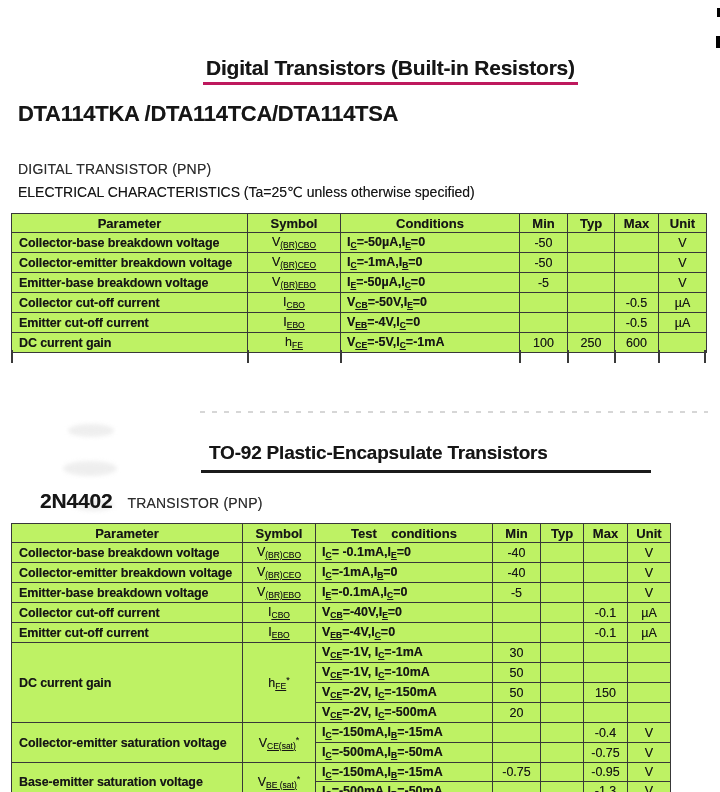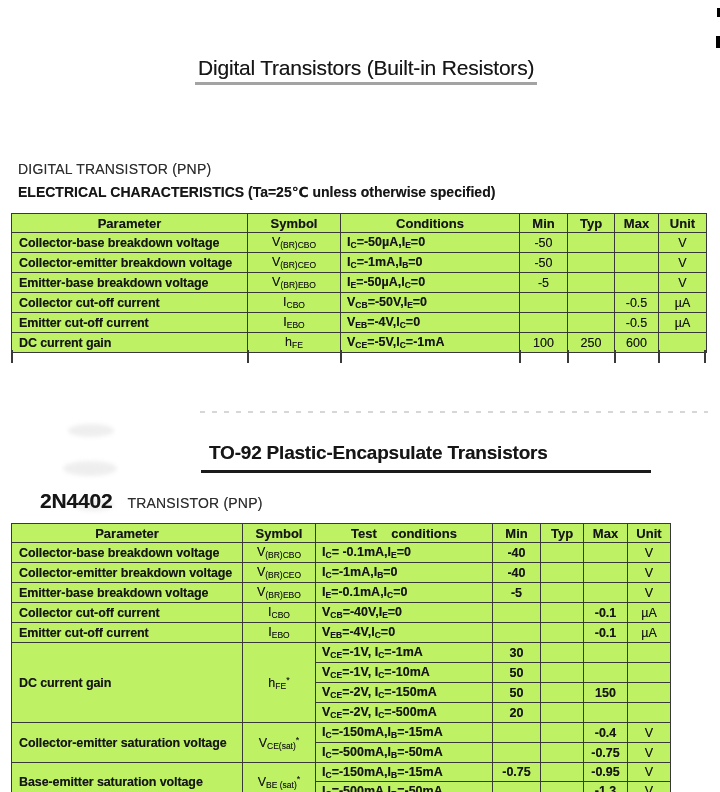--- a/index.html
+++ b/index.html
@@ -5,44 +5,44 @@
   * { margin:0; padding:0; box-sizing:border-box; }
   html,body { width:720px; height:792px; }
   body {
     position:relative; overflow:hidden; background:#ffffff;
     font-family:"Liberation Sans","DejaVu Sans",sans-serif; color:#161616;
     text-shadow:0 0 .4px rgba(20,20,20,.5);
   }
   .abs { position:absolute; }
 
   
-  .doc-title { font-weight:normal; font-size:21px; letter-spacing:-.2px;
-               border-bottom:3px solid #a3a3a3; padding:0 3px 2px 3px; white-space:nowrap; }
+  .doc-title { font-weight:bold; font-size:21px; letter-spacing:-.2px;
+               border-bottom:3px solid #be185d; padding:0 3px 2px 3px; white-space:nowrap;margin-left:8px; }
   .doc-title2 { font-weight:bold; font-size:19px; letter-spacing:-.2px; white-space:nowrap; }
   .title2-underline { height:3px; background:#1b1b1b; }
   .partnums { font-weight:bold; font-size:22px; line-height:28px; letter-spacing:-.3px; white-space:nowrap; }
   .devtype { font-size:14px; color:#2e2e2e; letter-spacing:.2px; white-space:nowrap; }
-  .elec { font-size:14px; font-weight:bold; white-space:nowrap; }
+  .elec { font-size:14px; font-weight:normal; white-space:nowrap; }
   .pn-row { display:flex; align-items:baseline; }
   .pn-big { font-weight:bold; font-size:21px; letter-spacing:-.2px; }
   .pn-type { font-size:14px; color:#2e2e2e; margin-left:15px; letter-spacing:.2px;margin-top:8px; }
 
   
   table { border-collapse:collapse; table-layout:fixed; background:#bef264; }
   td,th { border:1.5px solid #383838; overflow:hidden; font-size:12.5px;
           vertical-align:middle; padding:0; }
   th { font-weight:bold; text-align:center; font-size:13px; }
   td.param { text-align:left; padding-left:7px; font-weight:bold; letter-spacing:-.1px; white-space:nowrap; }
   td.sym   { text-align:center; font-weight:normal; }
   td.cond  { text-align:left; padding-left:6px; font-weight:bold; white-space:nowrap; }
   td.val   { text-align:center; font-weight:normal; }
   td.unitc { text-align:center; font-weight:normal; }
   #table2 td.cond { font-weight:bold; }
-  #table2 td.val { font-weight:bold;text-align:center; }
-  sub { font-size:8.5px; vertical-align:-2px; letter-spacing:0; }
+  #table2 td.val { font-weight:normal;text-align:center; }
+  sub { font-size:8.5px; vertical-align:-2px; letter-spacing:0;text-decoration:underline; }
   sup { font-size:9px; vertical-align:4px; }
   th.pre { white-space:pre; }
   tr.h19 { height:19px; } tr.h20 { height:20px; } tr.h19b { height:19px; }
 
   
   .stub { height:13px; }
   .stub i { position:absolute; top:0; width:1.5px; height:13px; background:#3a3a3a; display:block; }
 
   
   .edge-mark { background:#000; }
@@ -53,20 +53,21 @@
 </style>
 </head>
 <body>
 
 <div class="abs edge-mark" style="left:717px;top:8px;width:3px;height:9px;"></div>
 <div class="abs edge-mark" style="left:716px;top:36px;width:4px;height:12px;"></div>
 
 <div class="abs doc-title" style="left:195px;top:56px;">Digital Transistors (Built-in Resistors)</div>
 
 <div class="abs partnums" style="left:18px;top:100px;">
+  <div>DTA114TKA /DTA114TCA/DTA114TSA</div>
 </div>
 
 <div class="abs devtype" style="left:18px;top:161px;">DIGITAL TRANSISTOR (PNP)</div>
 
 <div class="abs elec" style="left:18px;top:184px;">ELECTRICAL CHARACTERISTICS (Ta=25℃ unless otherwise specified)</div>
 
 <table id="table1" class="abs" style="left:11px;top:213px;width:695px;">
   <colgroup>
       <col style="width:236px">
       <col style="width:93px">

